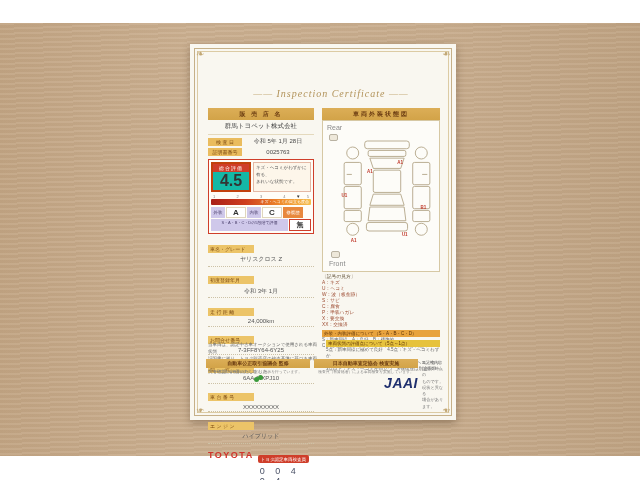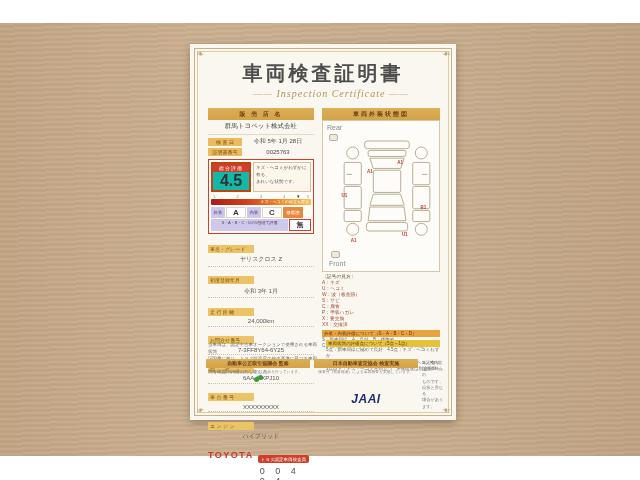--- a/index.html
+++ b/index.html
@@ -115,39 +115,38 @@
   .bottom-note{position:absolute;left:18px;top:298px;width:112px;font-size:4.5px;color:#666;line-height:1.5;}
   .criteria{position:absolute;left:136px;top:294px;width:114px;}
 
   .footer{position:absolute;left:16px;right:12px;bottom:10px;display:flex;align-items:flex-start;}
   .f-block{width:104px;margin-right:4px;}
   .f-bar{background:linear-gradient(180deg,#dcae57,#d2a348);color:#6b3c12;font-size:5px;font-weight:bold;text-align:center;padding:1.5px 0;}
   .f-sub{font-size:3.8px;color:#888;margin-top:1px;text-align:center;white-space:nowrap;overflow:hidden;}
   .eco{width:9px;height:9px;position:relative;margin:1px auto 0;}
   .eco:before,.eco:after{content:"";position:absolute;width:5px;height:5px;border-radius:50%;background:#3a9a3a;}
   .eco:before{left:0;top:2px;} .eco:after{right:0;top:0;}
-  .jaai{font-size:12px;font-weight:bold;font-style:italic;color:#20306e;letter-spacing:0.5px;text-align:center;margin-top:18px;}
+  .jaai{font-size:14px;font-weight:bold;font-style:italic;color:#20306e;letter-spacing:0.5px;text-align:right;margin-top:1px;}
   .f-note{flex:1;font-size:4.2px;color:#777;line-height:1.5;padding-top:1px;}
 </style>
 </head>
 <body>
 
 <div class="band top"></div>
 <div class="photo"></div>
 <div class="band bottom"></div>
 
 <div class="cert">
   <div class="frame"></div>
   <div class="frame2"></div>
   <div class="corner tl">❧</div>
   <div class="corner tr">❧</div>
   <div class="corner bl">❧</div>
   <div class="corner br">❧</div>
 
-  <div class="cert-title">車両検査証明書</div>
   <div class="cert-sub">Inspection Certificate</div>
 
   <div class="col-left">
     <div class="hdr-bar">販 売 店 名</div>
     <div class="dealer-name">群馬トヨペット株式会社</div>
 
     <div class="kv-row">
       <span class="kv-chip">検 査 日</span>
       <span class="kv-val">令和 5年 1月 28日</span>
     </div>

